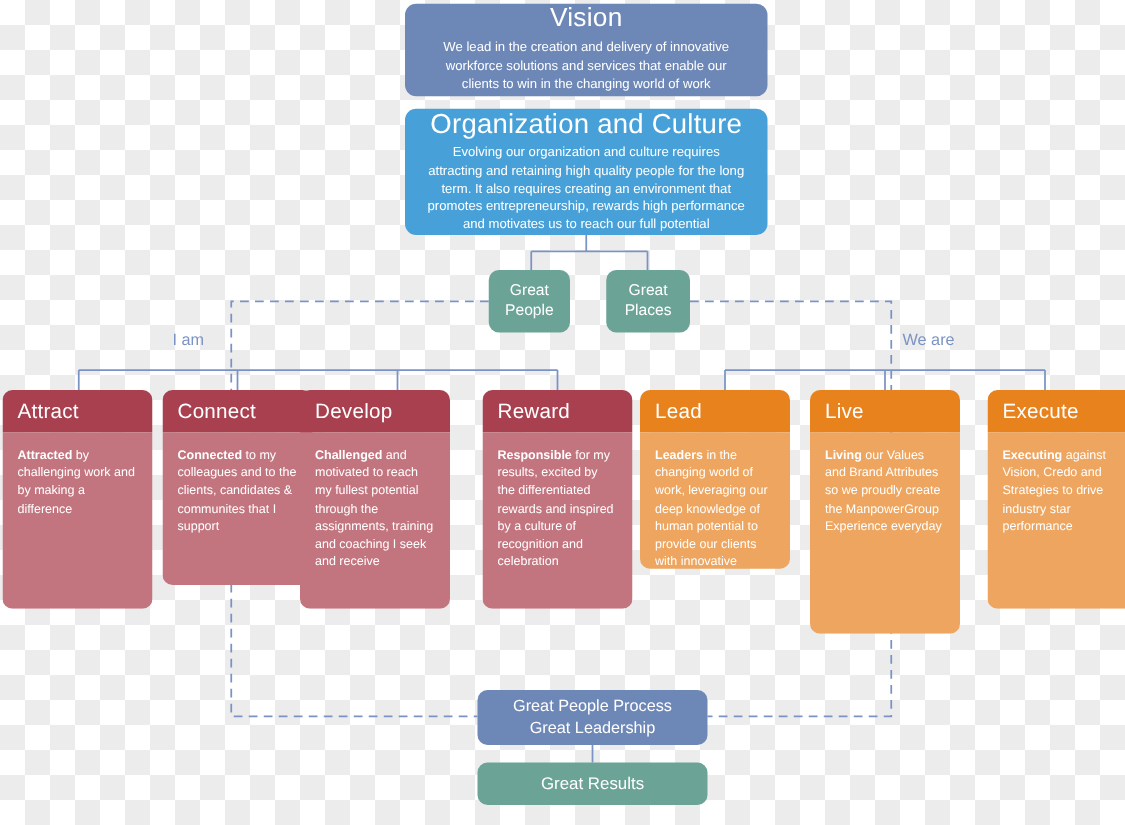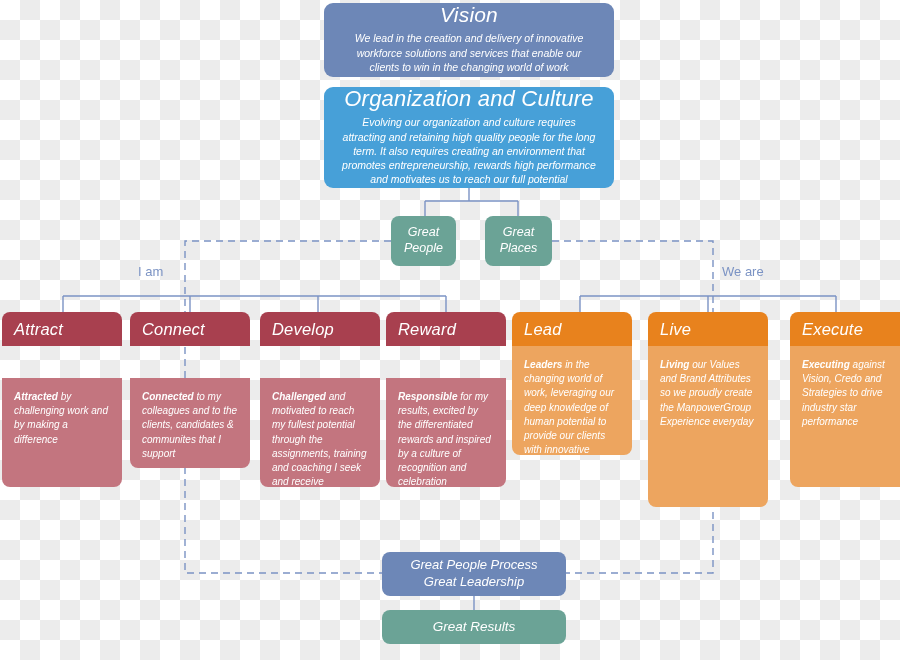--- a/index.html
+++ b/index.html
@@ -26,21 +26,20 @@
     background-size: 40px 40px;
     background-position: 0 0, 20px 20px;
   }
 
   .node {
     position: absolute;
     box-sizing: border-box;
     color: #ffffff;
     text-align: center;
     z-index: 5;
-    font-style: italic;
   }
 
   
   .banner {
     border-radius: 9px;
     padding: 6px 18px 10px 18px;
     display: flex;
     flex-direction: column;
     justify-content: center;
     align-items: center;
@@ -91,27 +90,27 @@
   }
   .card .c-body {
     flex: 1 1 auto;
     font-size: 10px;
     line-height: 1.42;
     padding: 12px 12px 10px 12px;
   }
   .card .c-body b { font-weight: bold; }
 
   .card.red   .c-head { background: #a8404f; }
-  .card.red   .c-body { background: #c3757f; margin-top: 32px; }
+  .card.red   .c-body { background: #c3757f; }
   .card.orange .c-head { background: #e8821d; }
   .card.orange .c-body { background: #eda55f; }
 
   #card-attract { left: 2px;   top: 312px; width: 120px; height: 175px; }
   #card-connect { left: 130px; top: 312px; width: 120px; height: 156px; }
-  #card-develop { left: 260px; top: 312px; width: 120px; height: 175px; }
+  #card-develop { left: 240px; top: 312px; width: 120px; height: 175px; }
   #card-reward  { left: 386px; top: 312px; width: 120px; height: 175px; }
   #card-lead    { left: 512px; top: 312px; width: 120px; height: 143px; }
   #card-live    { left: 648px; top: 312px; width: 120px; height: 195px; }
   #card-execute { left: 776px; top: 312px; width: 120px; height: 175px; margin-left: 14px; }
 
   
   .bottom-box {
     border-radius: 8px;
     display: flex;
     align-items: center;

